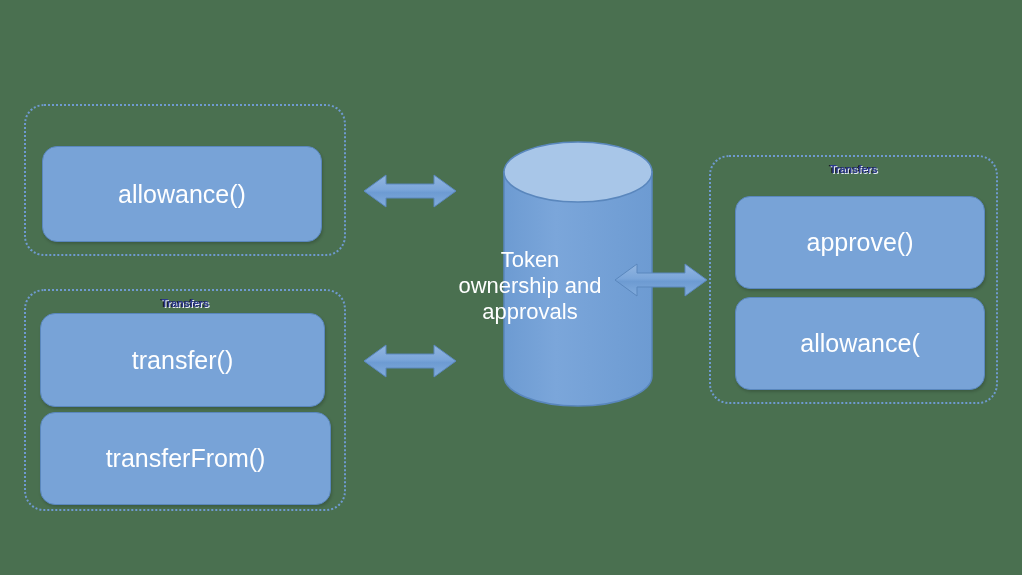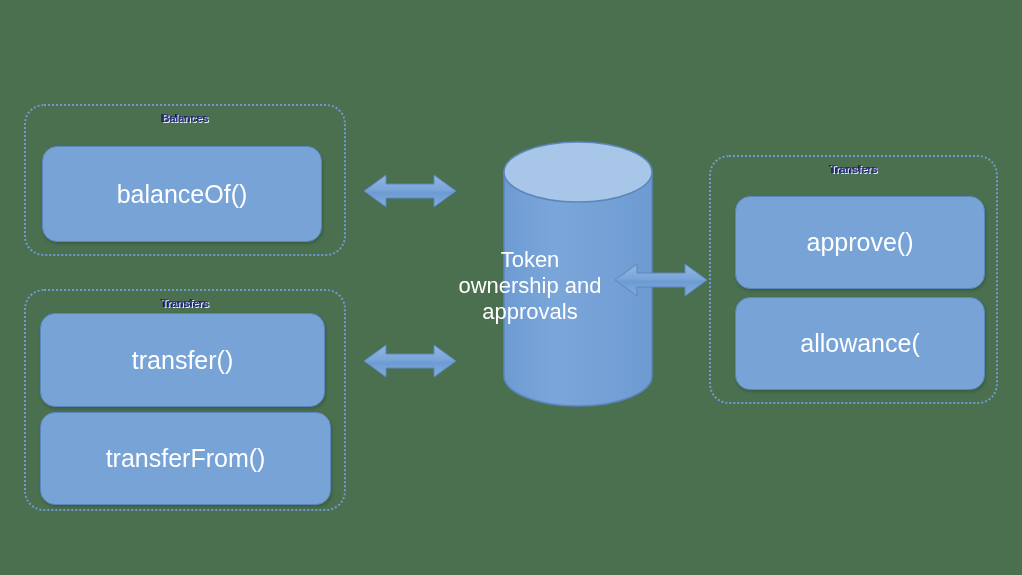--- a/index.html
+++ b/index.html
@@ -91,23 +91,22 @@
   .arrow {
     position: absolute;
   }
 </style>
 </head>
 <body>
 
 <div id="canvas">
 
   <div class="group" style="left:24px; top:104px; width:322px; height:152px;">
-    <div class="group-label">Balances</div>
     <div class="mbox" style="left:16px; top:40px; width:280px; height:96px; position:absolute;">
-      <span>balanceOf()</span>
+      <span>allowance()</span>
     </div>
   </div>
 
   <div class="group" style="left:24px; top:289px; width:322px; height:222px;">
     <div class="group-label">Transfers</div>
   </div>
   <div class="mbox" style="left:40px; top:412px; width:291px; height:93px;">
     <span>transferFrom()</span>
   </div>
   <div class="mbox" style="left:40px; top:313px; width:285px; height:94px;">

